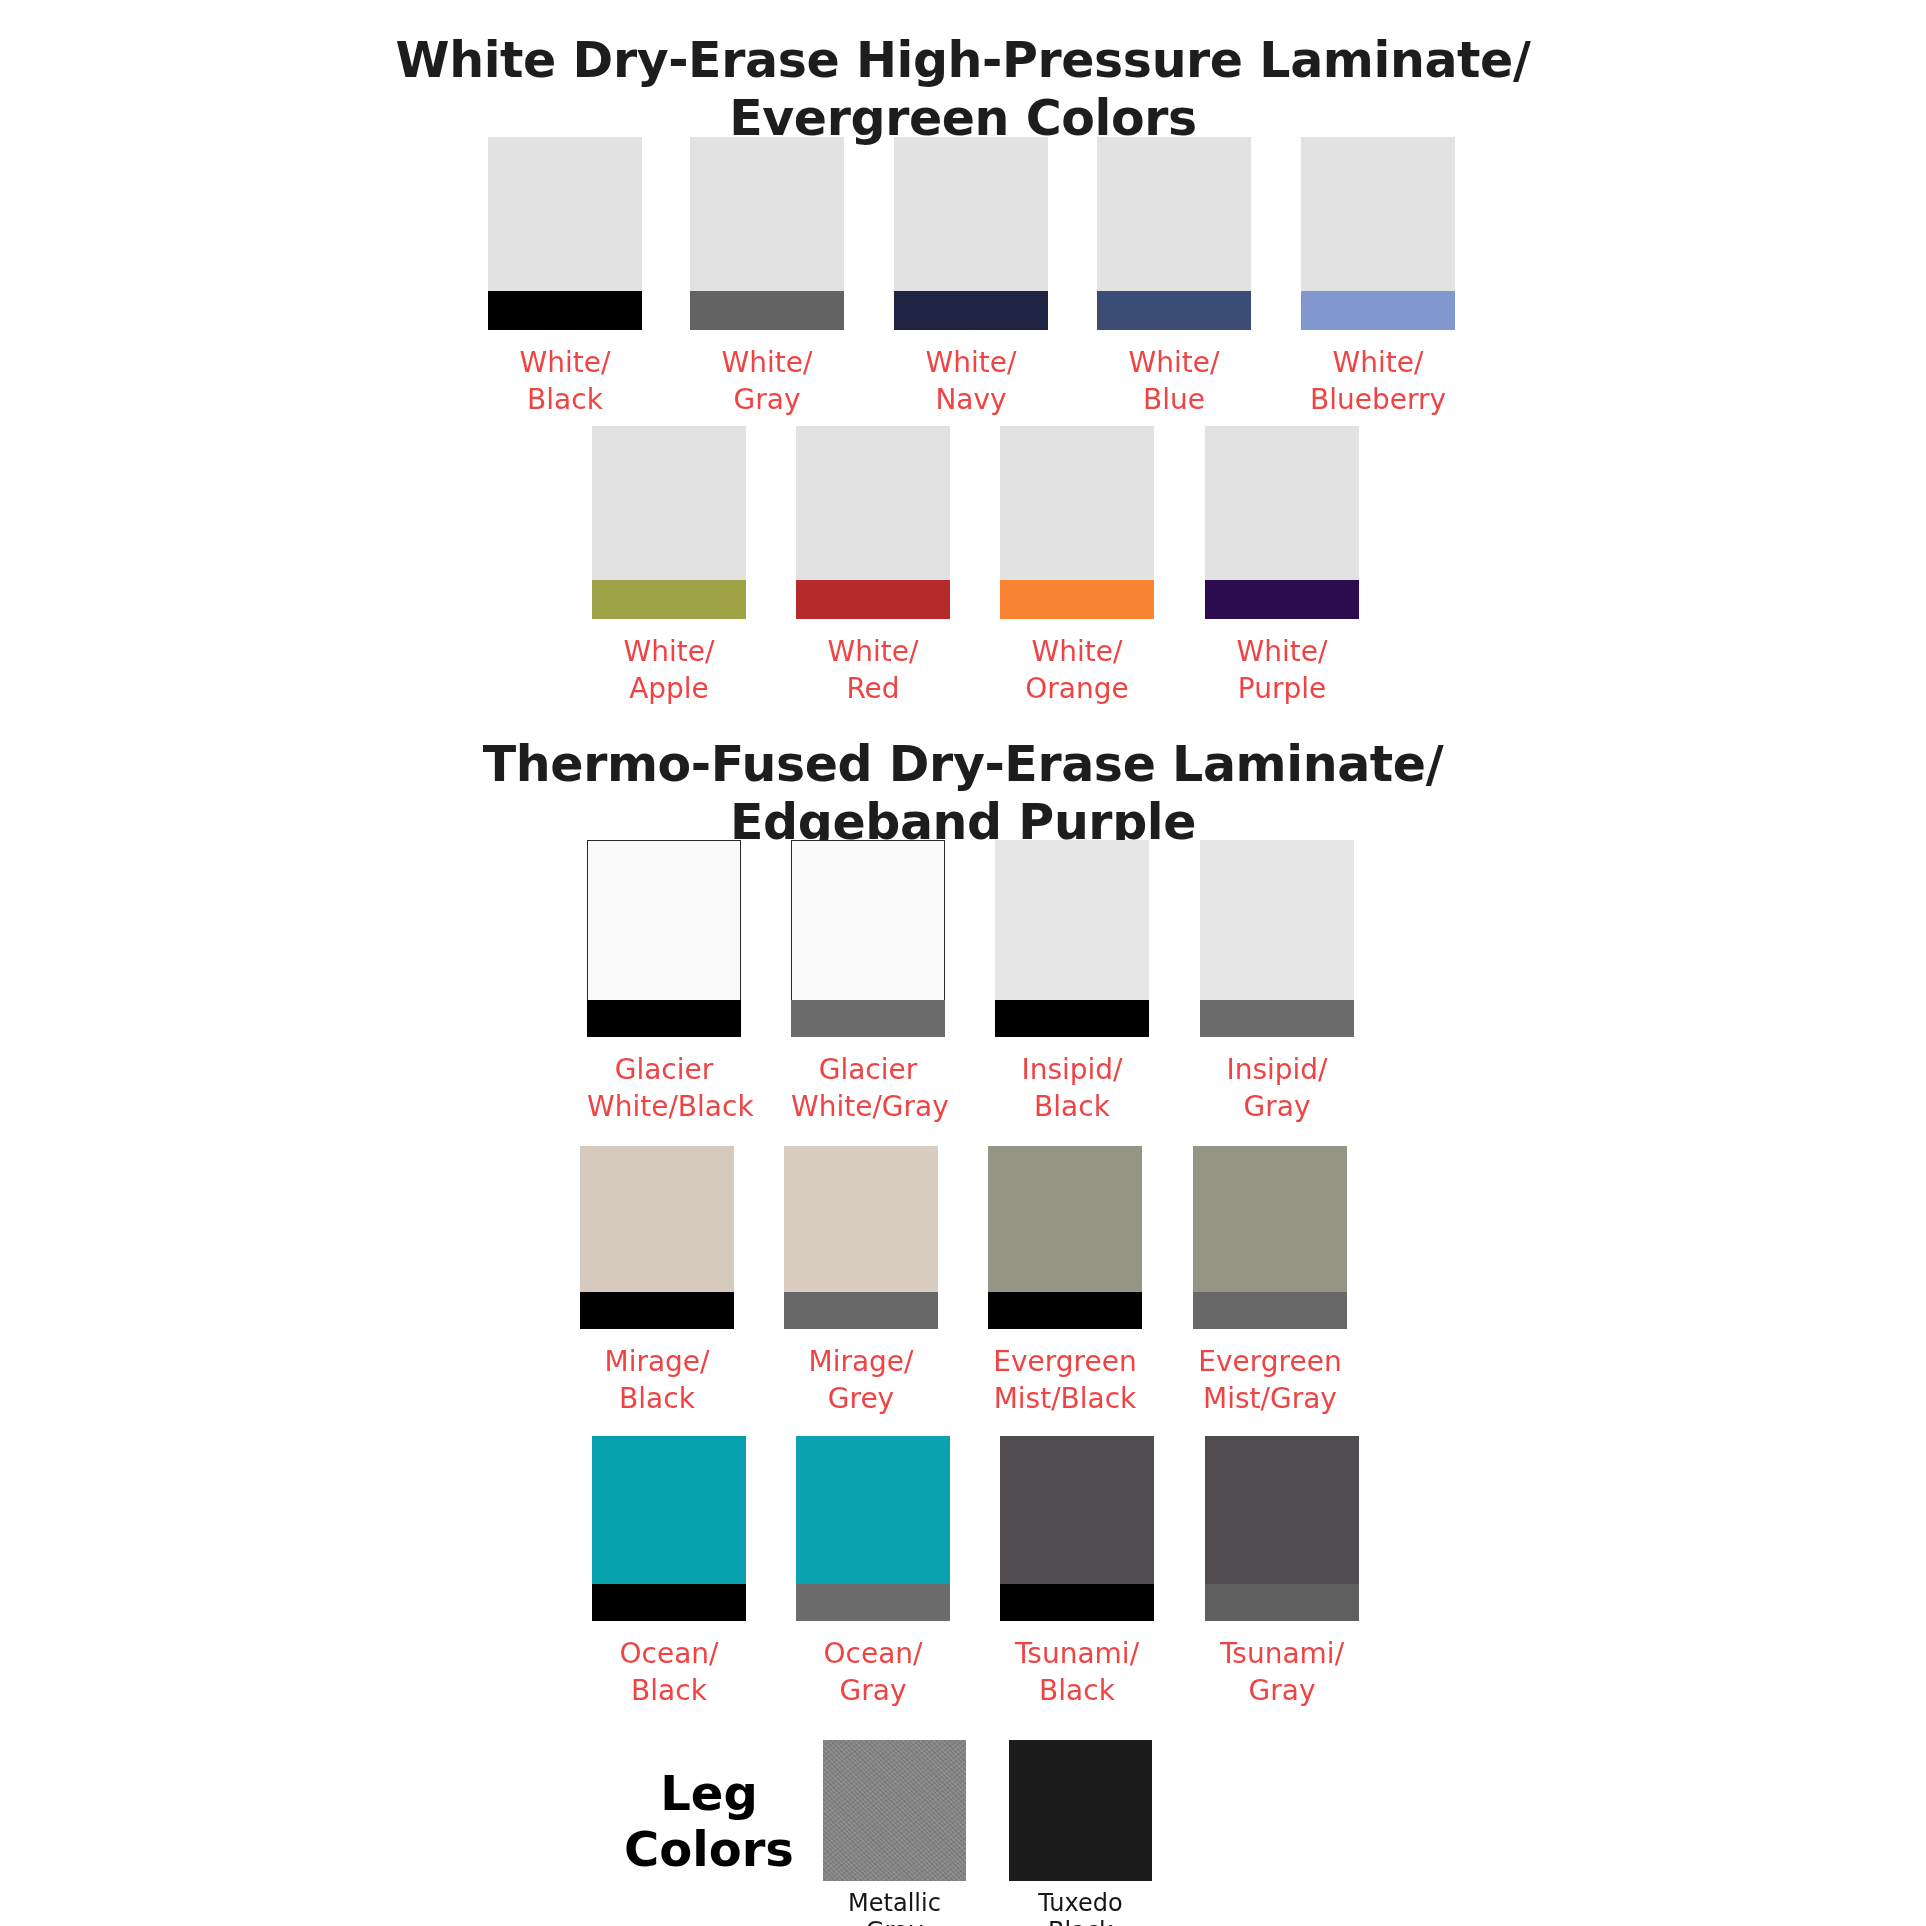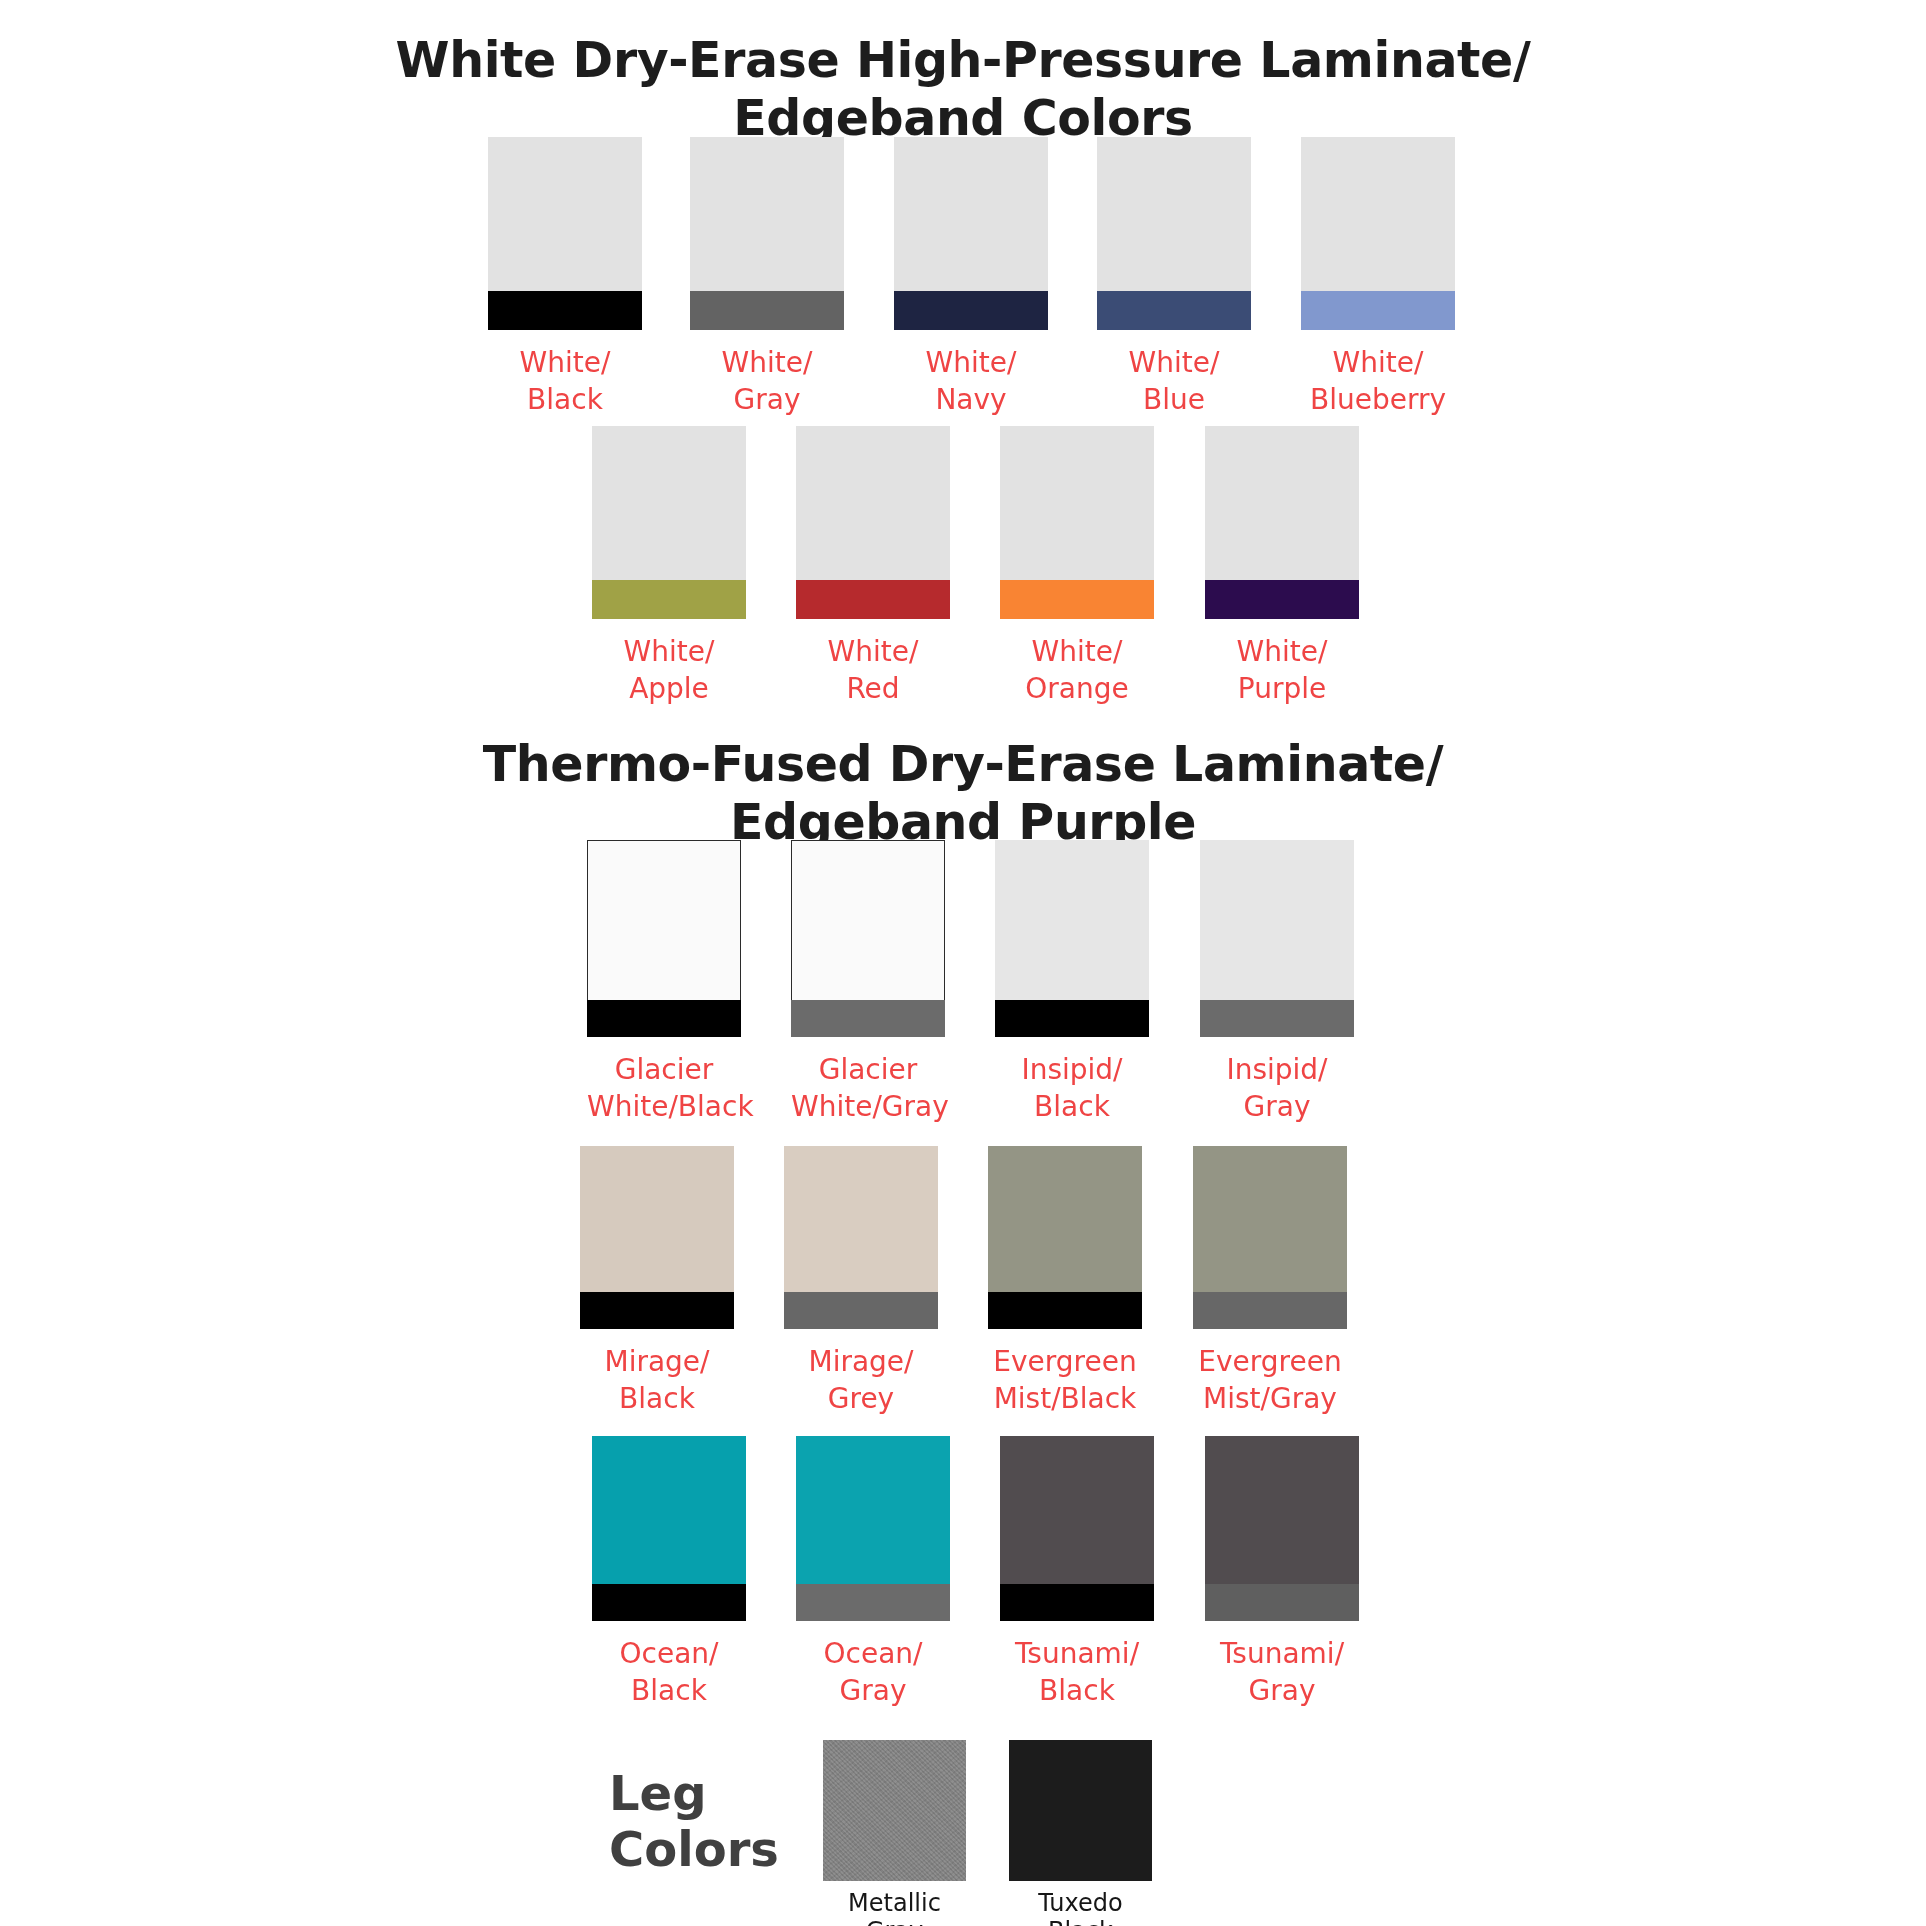--- a/index.html
+++ b/index.html
@@ -83,24 +83,25 @@
     left: 0;
     top: 1757px;
     width: 1926px;
     height: 177px;
   }
   #leg-title {
     position: absolute;
     left: 609px;
     top: 7.7px;
     width: 200px;
+    text-align: center;
     font-weight: bold;
     font-size: 48px;
     line-height: 1.18;
-    color: #404040;
+    color: #000000;
     white-space: pre-line;
   }
   .leg-swatch {
     position: absolute;
     top: -17px;
     width: 143px;
   }
   .leg-chip {
     width: 143px;
     height: 141px;
@@ -117,21 +118,21 @@
     color: #161616;
     font-family: "DejaVu Sans", sans-serif;
   }
 </style>
 </head>
 <body>
 
 <div class="page">
 
   <div class="section-title" id="hpl-title">White Dry-Erase High-Pressure Laminate/
-Edgeband Colors</div>
+Evergreen Colors</div>
 
   <div class="swatch-row" id="hpl-row-1" style="left:488px; top:137px; width:1002px; height:239px;">
 
     <div class="swatch" style="left:0px;">
       <div class="swatch-chip">
         <div class="chip-body" id="hb00" style="height: 154px; background: rgb(226, 226, 226);"></div>
         <div class="chip-edge" id="he00" style="height: 39px; background: rgb(0, 0, 0);"></div>
       </div>
       <div class="swatch-label">White/
 Black</div>

